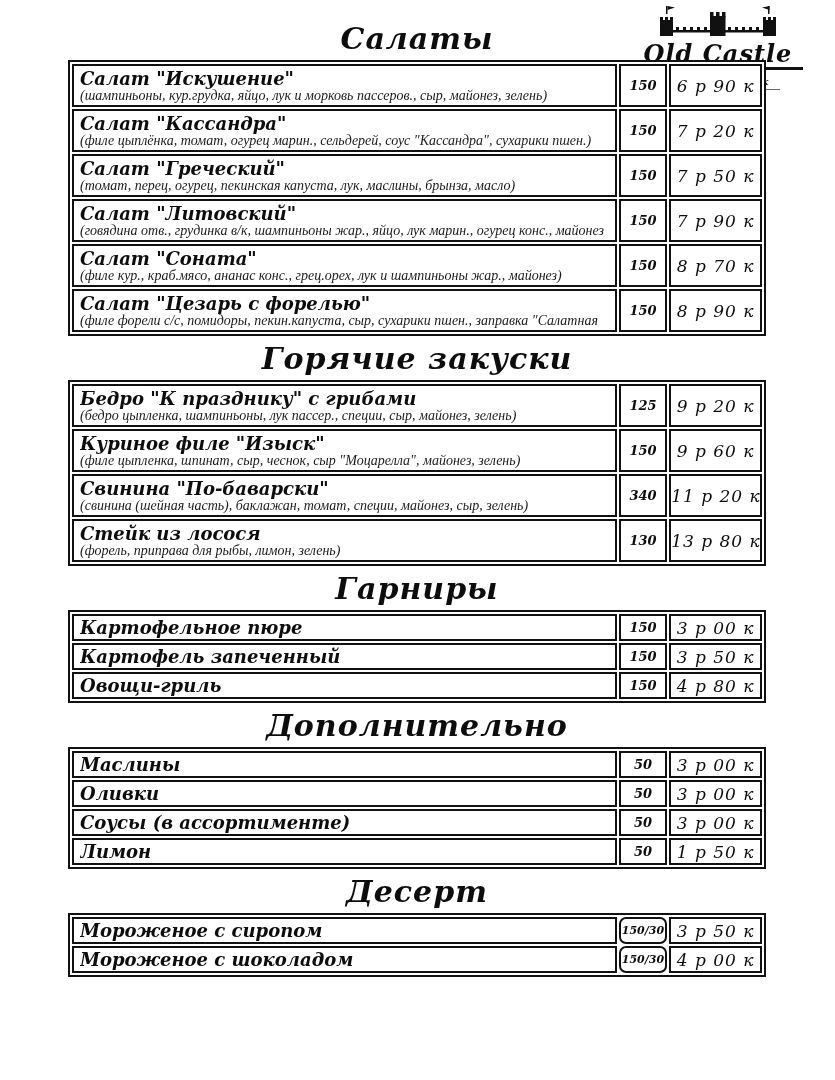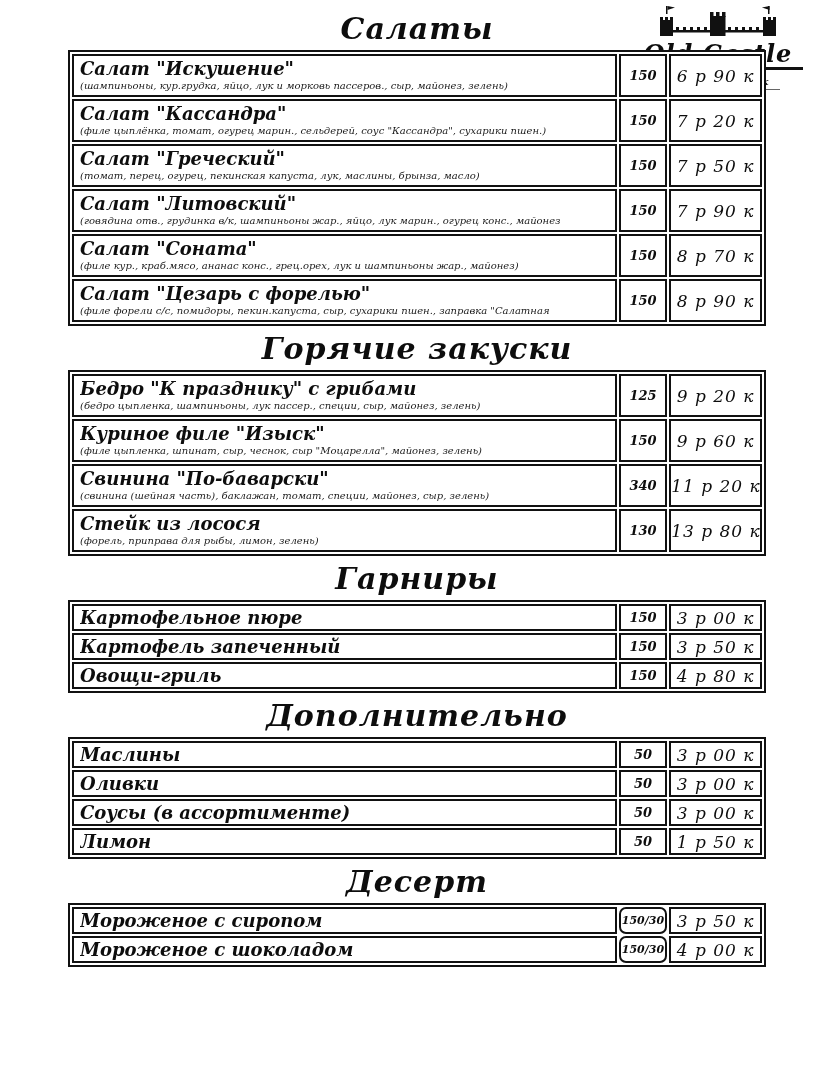--- a/index.html
+++ b/index.html
@@ -30,21 +30,21 @@
     font-family:"DejaVu Serif", serif;
     font-style:italic;font-weight:bold;
     font-size:9px;line-height:11px;letter-spacing:2px;
     display:inline-block;
     border-bottom:1px solid #666;
     padding:1px 10px 1px 10px;
     color:#222;
   }
   
   .content{
-    position:absolute;left:68px;top:6px;width:698px;
+    position:absolute;left:68px;top:16px;width:698px;
   }
   .section-title{
     font-weight:bold;font-style:italic;
     font-size:30px;line-height:34px;
     text-align:center;margin:6px 0 4px 0;
     letter-spacing:1px;
   }
   table.menu-table{
     border-collapse:separate;border-spacing:2px;
     table-layout:fixed;width:698px;
@@ -61,23 +61,24 @@
     overflow:hidden;
   }
   td.name-cell{padding:1px 6px;}
   .dish-name{
     font-weight:bold;font-style:italic;
     font-size:18px;line-height:21px;
     white-space:nowrap;overflow:hidden;
   }
   .dish-desc{
     font-style:italic;
-    font-size:10px;line-height:14px;
+    font-size:14px;line-height:14px;
     white-space:nowrap;overflow:hidden;
     color:#1a1a1a;
+    font-family:Liberation Serif, serif;
   }
   td.weight-cell{
     text-align:center;
     font-weight:bold;font-style:italic;
     font-size:13px;
   }
   td.weight-cell.small{font-size:11px;letter-spacing:0;border-radius:7px;}
   td.price-cell{
     text-align:center;
     font-weight:normal;font-style:italic;

